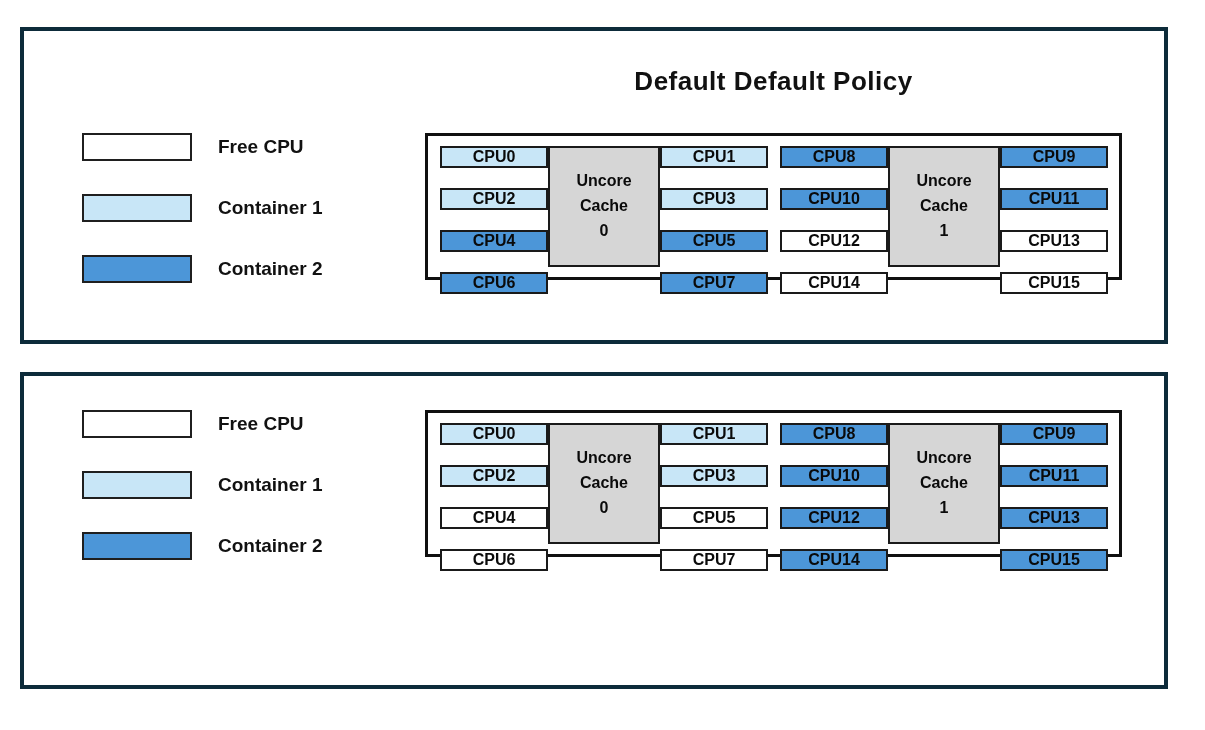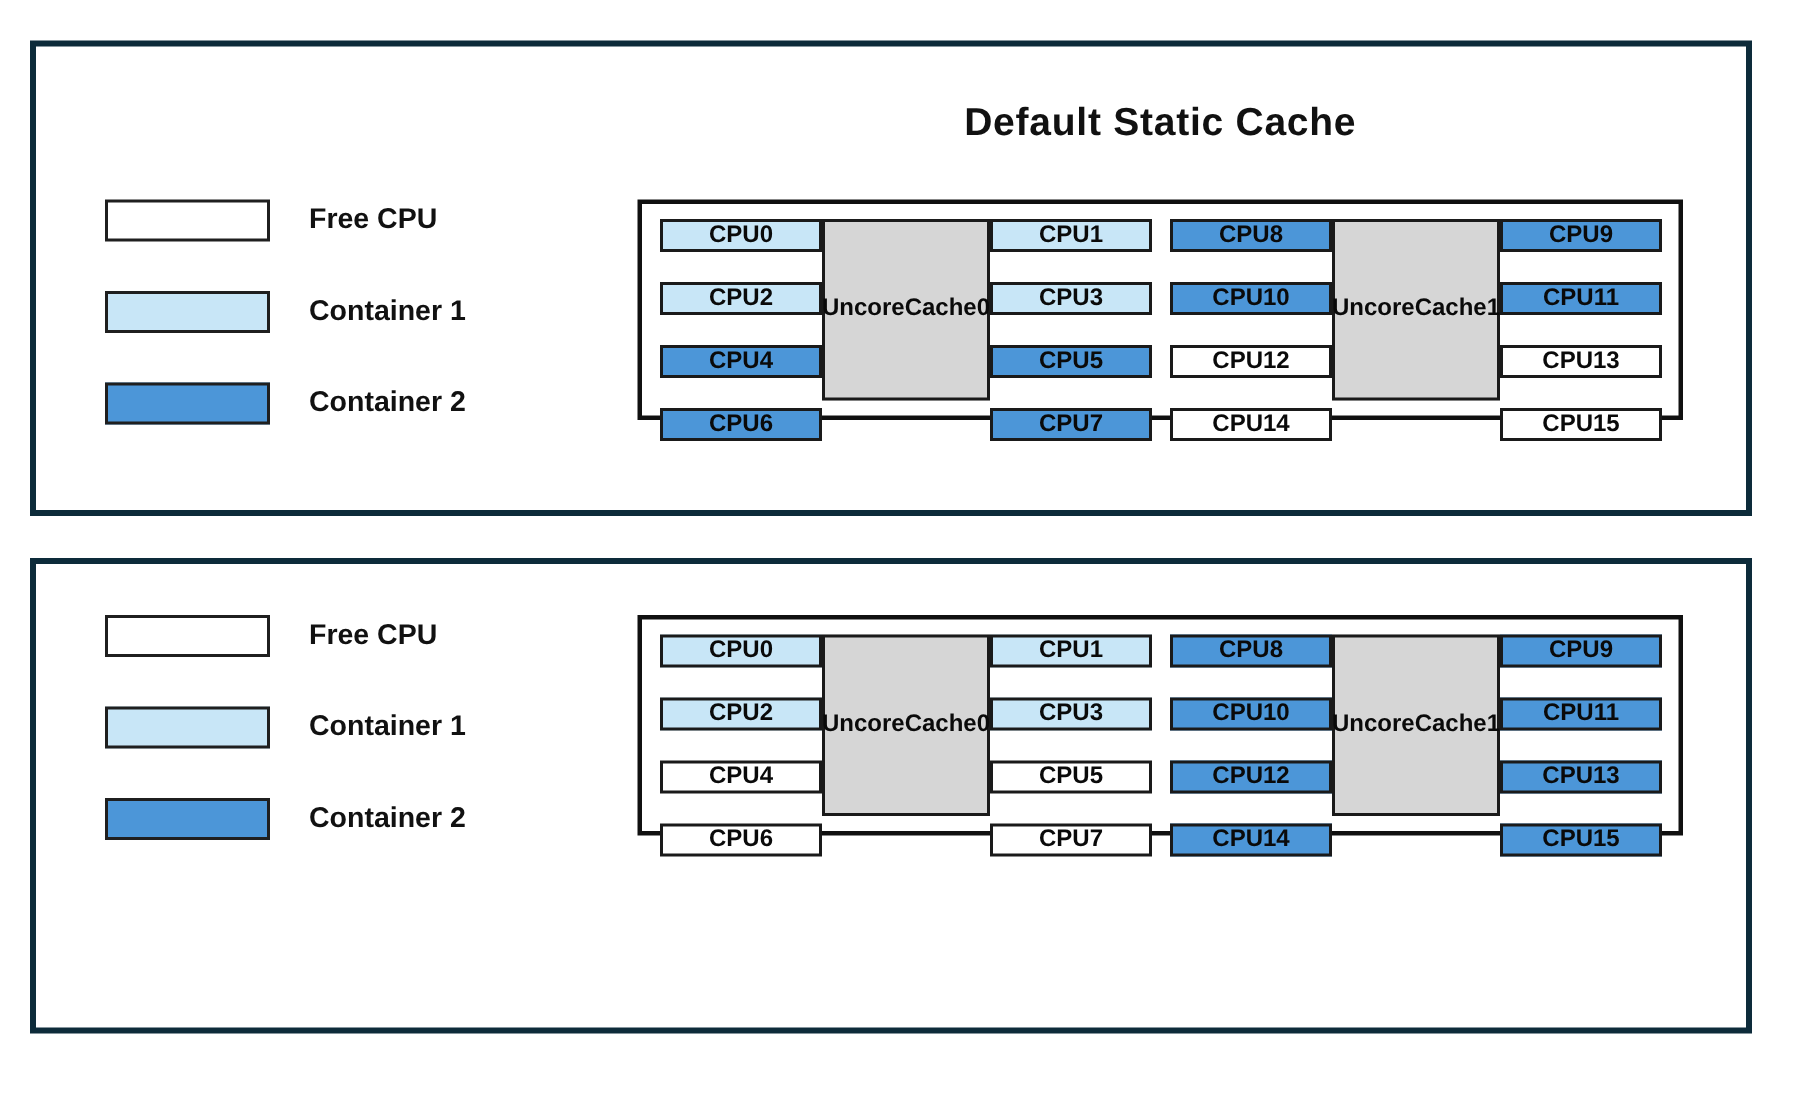--- a/index.html
+++ b/index.html
@@ -33,20 +33,21 @@
   }
   .panel-content { display: flex; }
   .legend {
     width: 401px;
     padding-left: 46px;
   }
   .legend-row {
     display: flex;
     align-items: flex-start;
     margin-bottom: 33px;
+    margin-left: 12px;
   }
   .swatch {
     width: 110px;
     height: 28px;
     border: 2px solid #1f1f1f;
     flex: 0 0 auto;
   }
   .legend-label {
     margin-left: 26px;
     font-size: 19px;
@@ -78,37 +79,37 @@
     align-items: center;
     justify-content: center;
     font-size: 16px;
     font-weight: bold;
     color: #0a0a0a;
   }
   .cache-box {
     width: 112px;
     border: 2px solid #1a1a1a;
     display: flex;
-    flex-direction: row;
+    flex-direction: column;
     align-items: center;
     justify-content: center;
     font-size: 16px;
     font-weight: bold;
     line-height: 1.55;
     color: #0a0a0a;
     text-align: center;
   }
 </style>
 </head>
 <body>
 
 <div class="page">
 
   <section class="panel">
-    <h2 class="panel-title">Default Static Cache</h2>
+    <h2 class="panel-title">Default Default Policy</h2>
     <div class="panel-content">
       <div class="legend">
           <div class="legend-row">
             <span class="swatch" style="background: rgb(255, 255, 255);"></span>
             <span class="legend-label">Free CPU</span>
           </div>
           <div class="legend-row">
             <span class="swatch" style="background: rgb(200, 230, 247);"></span>
             <span class="legend-label">Container 1</span>
           </div>

